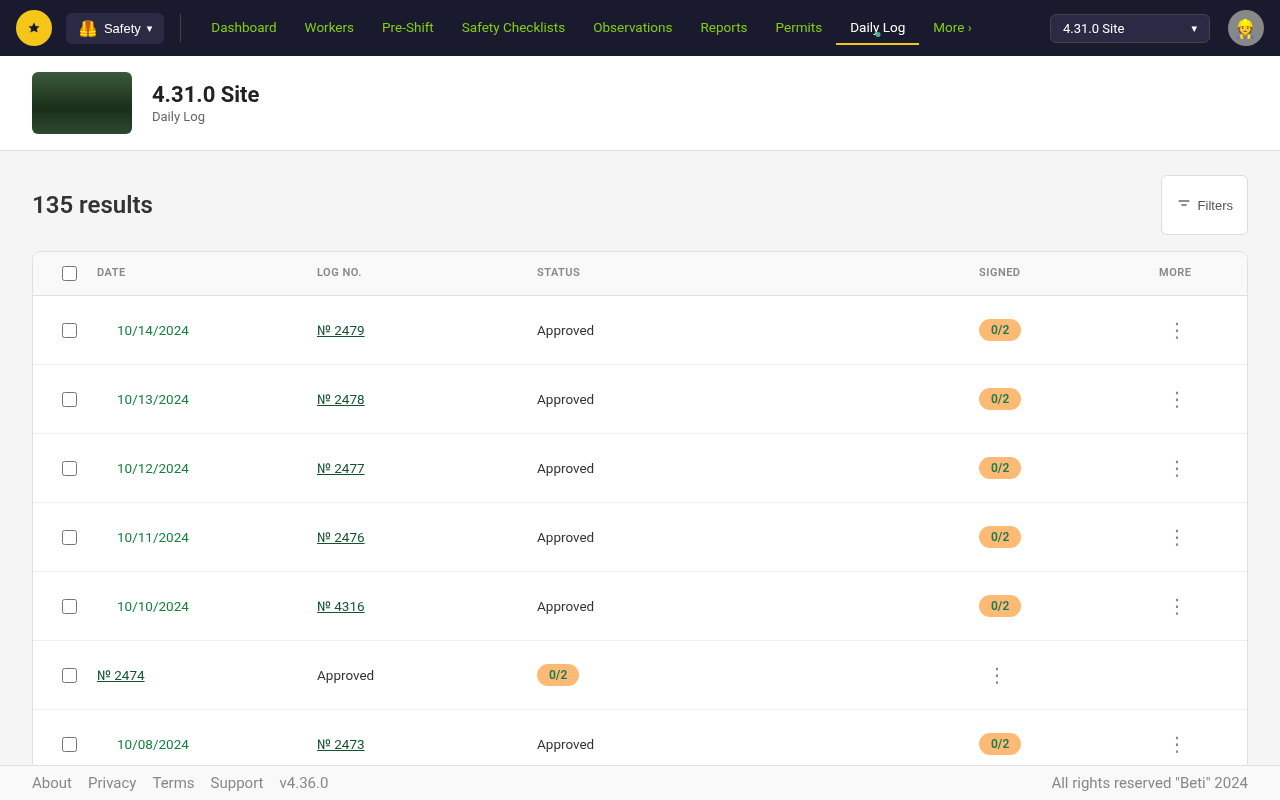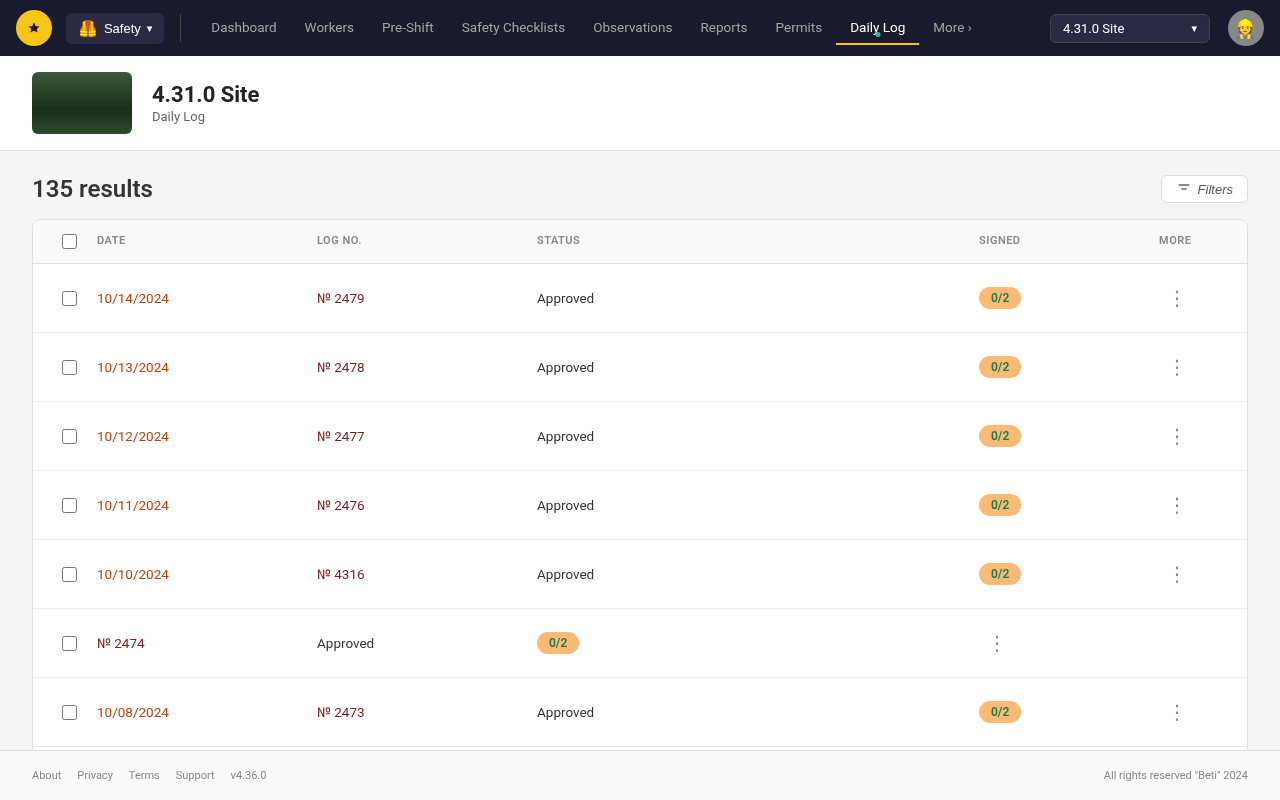--- a/index.html
+++ b/index.html
@@ -26,21 +26,21 @@
       display: flex; align-items: center; gap: 6px;
       background: #2a2a45;
       border: none; border-radius: 6px;
       color: #fff; padding: 6px 12px; cursor: pointer;
       font-size: 13px; margin-left: 6px;
     }
     .safety-btn .safety-icon { font-size: 16px; }
     .nav-divider { width: 1px; height: 28px; background: #444; margin: 0 8px; }
     .nav-links { display: flex; align-items: center; gap: 0; flex: 1; }
     .nav-link {
-      color: #a3a3a3; text-decoration: none; padding: 8px 14px;
+      color: #84cc16; text-decoration: none; padding: 8px 14px;
       font-size: 13.5px; white-space: nowrap; position: relative;
       cursor: pointer; border-bottom: 2px solid transparent;
     }
     .nav-link.active { color: #fff; border-bottom: 2px solid #f5c518; }
     .nav-link .dot {
       position: absolute; bottom: 6px; left: 50%; transform: translateX(-50%);
       width: 5px; height: 5px; background: #4caf8c; border-radius: 50%;
     }
     .site-selector {
       display: flex; align-items: center; gap: 8px;
@@ -78,21 +78,21 @@
     
     .content { padding: 24px 32px; }
     .results-bar {
       display: flex; align-items: center; justify-content: space-between;
       margin-bottom: 16px;
     }
     .results-count { font-size: 24px; font-weight: 600; color: #333; }
     .filters-btn {
       display: flex; align-items: center; gap: 6px;
       background: #fff; border: 1px solid #ddd; border-radius: 6px;
-      padding: 5px 14px; cursor: pointer; font-size: 13px; color: #555; font-style: italic;
+      padding: 21px 14px; cursor: pointer; font-size: 13px; color: #555;
     }
 
     
     .table-container {
       background: #fff;
       border-radius: 8px;
       border: 1px solid #e0e0e0;
       overflow: hidden;
     }
     .table-header {
@@ -109,22 +109,22 @@
     }
     .table-row {
       display: grid;
       grid-template-columns: 40px 220px 220px 1fr 180px 80px;
       border-bottom: 1px solid #f0f0f0;
       padding: 0 16px;
       align-items: center;
     }
     .table-row:last-child { border-bottom: none; }
     .td { padding: 18px 8px; font-size: 13.5px; color: #333; }
-    .td.date { color: #c2410c; }
-    .td.log-no { color: #7f1d1d; }
+    .td.date { color: #15803d; margin-left: 20px; }
+    .td.log-no { color: #14532d; text-decoration: underline; }
     .td.status { color: #333; }
 
     .badge-signed {
       display: inline-flex; align-items: center; justify-content: center;
       background: #fdba74; color: #1a7a52;
       border-radius: 20px; padding: 4px 12px;
       font-size: 12px; font-weight: 600;
     }
 
     .more-btn {
@@ -136,22 +136,22 @@
     .checkbox-cell {
       display: flex; align-items: center; justify-content: center;
     }
     input[type="checkbox"] {
       width: 15px; height: 15px; cursor: pointer; accent-color: #4caf8c;
     }
 
     
     .footer {
       display: flex; align-items: center; justify-content: space-between;
-      padding: 18px 32px;
-      font-size: 11px; color: #888;
+      padding: 8px 32px;
+      font-size: 15px; color: #888;
       border-top: 1px solid #e0e0e0;
       background: #f9f9f9;
       position: fixed; bottom: 0; left: 0; right: 0;
     }
     .footer-links { display: flex; gap: 16px; }
     .footer-link { color: #888; text-decoration: none; cursor: pointer; }
 
     .chevron { font-size: 11px; }
   </style>
 </head>

